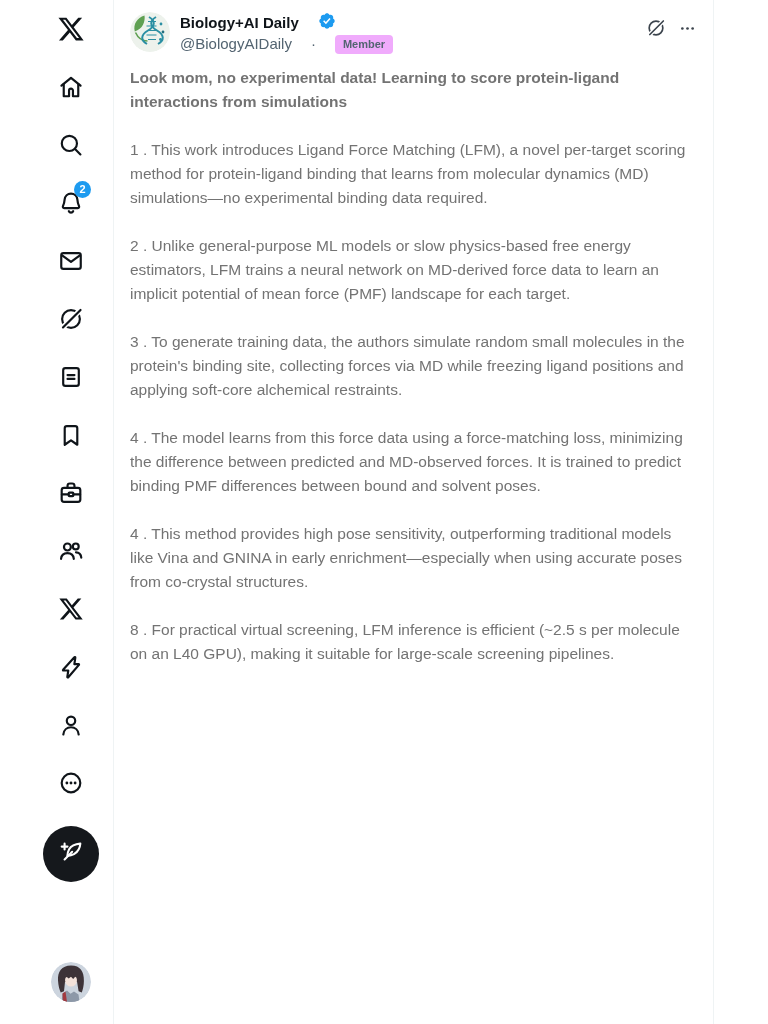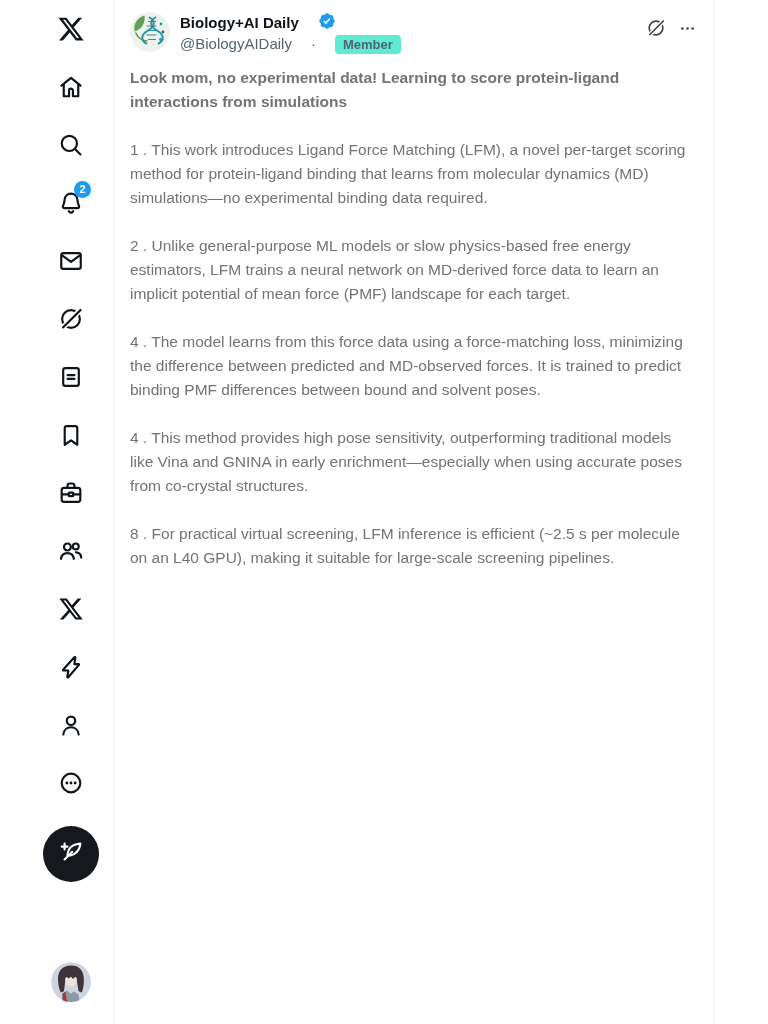--- a/index.html
+++ b/index.html
@@ -28,21 +28,21 @@
   .head-text { margin-left:30px; }
   .head-text h1 { font-size:20px; font-weight:700; line-height:24px; }
   .community-link { font-size:13px; line-height:16px; color:#1d9bf0; text-decoration:none; display:inline-block; }
 
   .post-head { margin:12px 16px 0; display:flex; align-items:flex-start; }
   .avatar { width:40px; height:40px; border-radius:50%; overflow:hidden; flex:none; cursor:pointer; }
   .author-block { margin-left:10px; }
   .name-row { display:flex; align-items:center; gap:19px;text-align:right; }
   .name { font-size:15px; font-weight:700; line-height:20px; cursor:pointer; }
   .handle-row { display:flex; align-items:center; gap:19px; font-size:15px; line-height:20px; color:#536471; }
-  .member { background:#5eead4; color:#536471; font-size:13px; font-weight:700;
+  .member { background:#f0abfc; color:#536471; font-size:11px; font-weight:700;
     line-height:15px; padding:2px 8px; border-radius:4px; }
   .head-actions { margin-left:auto; display:flex; align-items:center; gap:12px; padding-top:6px; }
   .icon-btn { background:none; border:none; cursor:pointer; color:#3c444d; display:flex; }
 
   .post-body { padding:12px 16px 16px; font-size:15.5px; line-height:24px; color:#737373; }
   .post-body p { margin:0 0 24px; }
   .post-body p:last-child { margin-bottom:0; }
   .post-title { font-weight:700; }
 </style>
 </head>
@@ -254,20 +254,21 @@
                   <circle cx="18.5" cy="12" r="1.7"></circle>
                 </svg></span>
           </button>
         </div>
       </div>
 
       <div class="post-body">
         <p class="post-title">Look mom, no experimental data! Learning to score protein-ligand interactions from simulations</p>
         <p>1 . This work introduces Ligand Force Matching (LFM), a novel per-target scoring method for protein-ligand binding that learns from molecular dynamics (MD) simulations—no experimental binding data required.</p>
         <p>2 . Unlike general-purpose ML models or slow physics-based free energy estimators, LFM trains a neural network on MD-derived force data to learn an implicit potential of mean force (PMF) landscape for each target.</p>
+        <p>3 . To generate training data, the authors simulate random small molecules in the protein's binding site, collecting forces via MD while freezing ligand positions and applying soft-core alchemical restraints.</p>
         <p>4 . The model learns from this force data using a force-matching loss, minimizing the difference between predicted and MD-observed forces. It is trained to predict binding PMF differences between bound and solvent poses.</p>
         <p>4 . This method provides high pose sensitivity, outperforming traditional models like Vina and GNINA in early enrichment—especially when using accurate poses from co-crystal structures.</p>
         <p>8 . For practical virtual screening, LFM inference is efficient (~2.5 s per molecule on an L40 GPU), making it suitable for large-scale screening pipelines.</p>
       </div>
     </article>
 
   </main>
 
   <div style="flex:1;"></div>
 </div>

